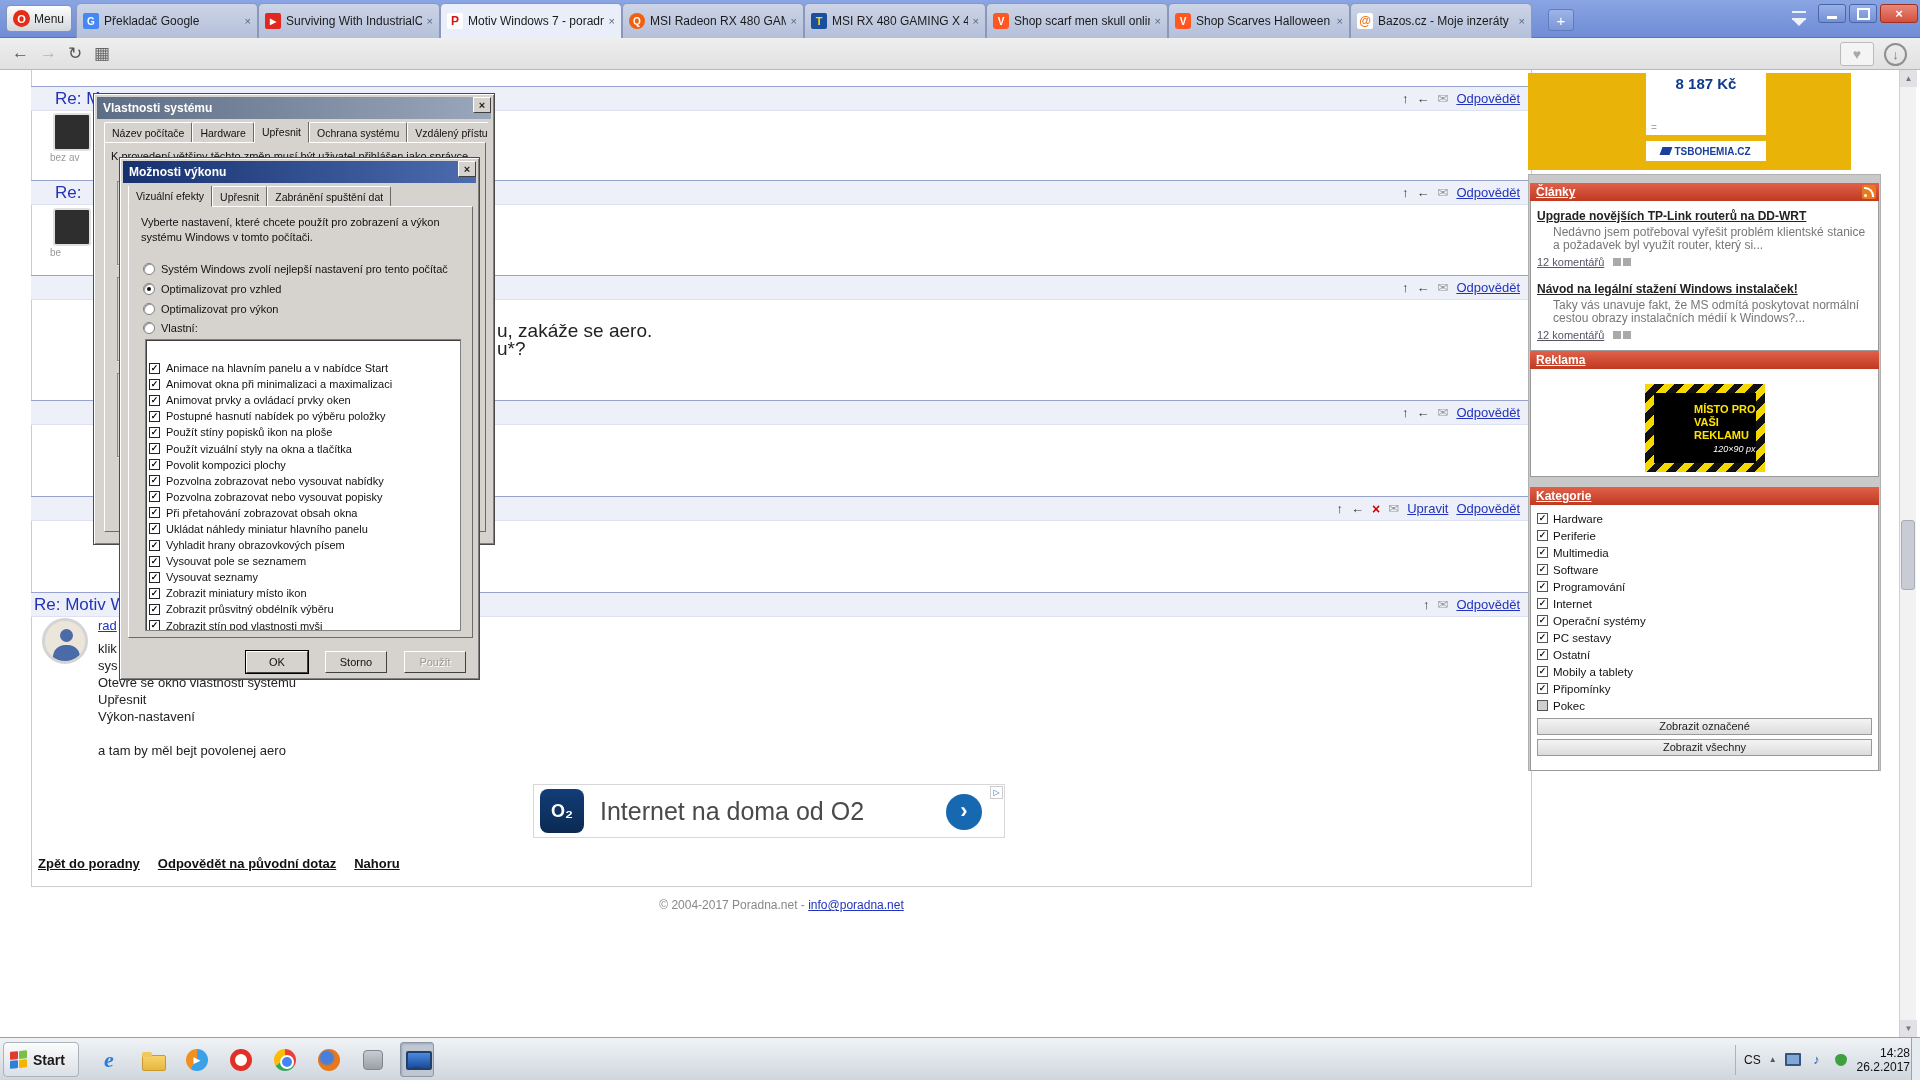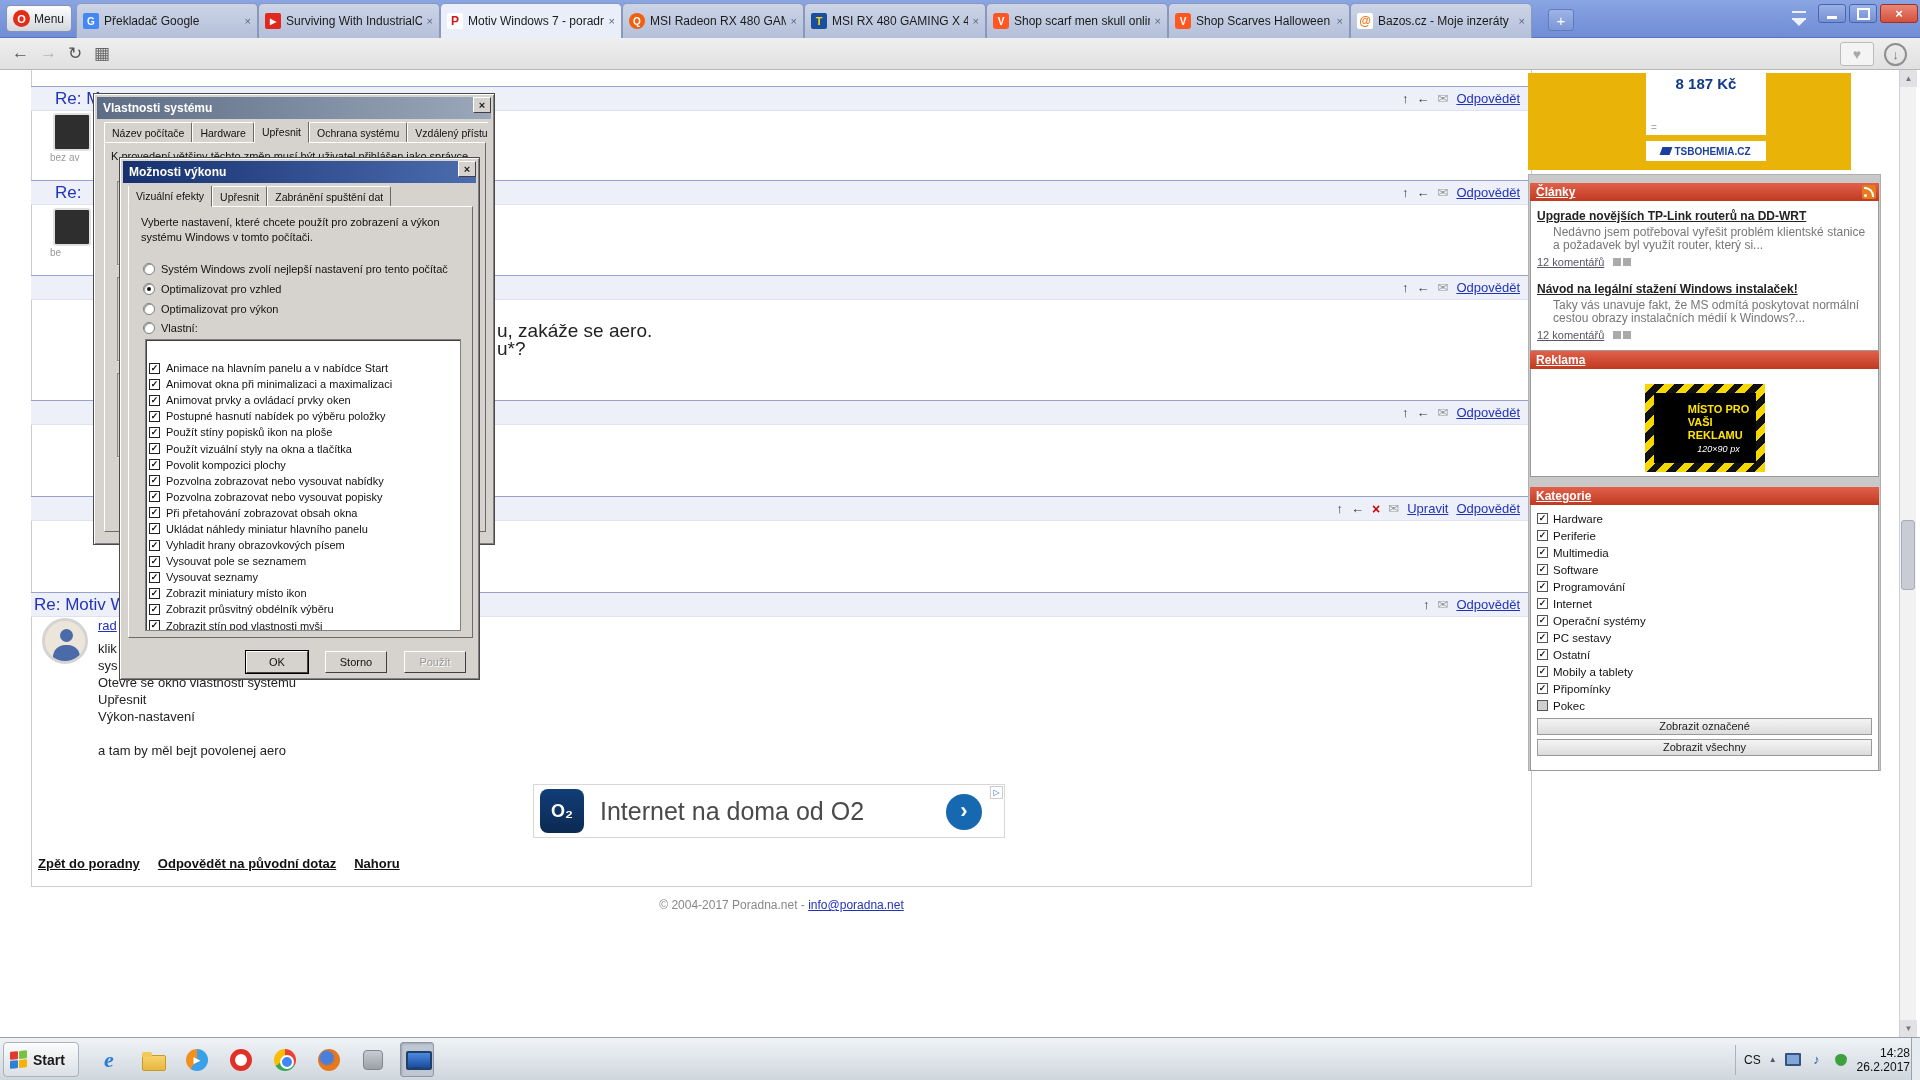--- a/index.html
+++ b/index.html
@@ -157,21 +157,21 @@
     border-top:2px solid #fff;border-right:2px solid #fff;border-radius:0 9px 0 0;}
   .article{margin-bottom:9px;}
   .article-title{font-size:12px;font-weight:bold;color:#222;text-decoration:underline;line-height:15px;}
   .article-excerpt{font-size:12px;color:#777;line-height:13px;margin-top:2px;margin-left:16px;}
   .article-comments{font-size:11px;color:#556;text-decoration:underline;}
   .comment-icons{display:inline-block;width:18px;height:8px;margin-left:4px;
     border-left:8px solid #aaa;border-right:8px solid #aaa;}
   .stripe-banner{position:relative;margin:10px auto 0;width:120px;height:88px;
     background:repeating-linear-gradient(135deg,#f5d800 0 7px,#111 7px 14px);}
   .stripe-inner{position:absolute;left:9px;top:9px;right:9px;bottom:9px;background:#000;
-    display:flex;flex-direction:column;align-items:center;justify-content:center;padding-left:28px;}
+    display:flex;flex-direction:column;align-items:flex-end;justify-content:center;padding-left:28px;}
   .stripe-line{color:#ffe400;font-weight:bold;font-size:11px;line-height:13px;}
   .stripe-size{color:#fff;font-style:italic;font-size:9px;margin-top:2px;}
   .cat-row{display:flex;align-items:center;height:17px;}
   .cat-cb{width:11px;height:11px;border:1px solid #555;background:#fff;margin-right:5px;
     font-size:9px;line-height:9px;text-align:center;color:#111;}
   .cat-cb[data-checked="true"]::before{content:"✓";font-weight:bold;}
   .cat-cb[data-checked="false"]{background:#cfcfcf;}
   .cat-label{font-size:11.5px;color:#111;}
   .side-btn{display:block;width:100%;height:17px;margin-top:4px;text-align:center;font-size:11px;
     color:#222;background:linear-gradient(#f4f4f4,#dcdcdc);border:1px solid #999;line-height:15px;}

